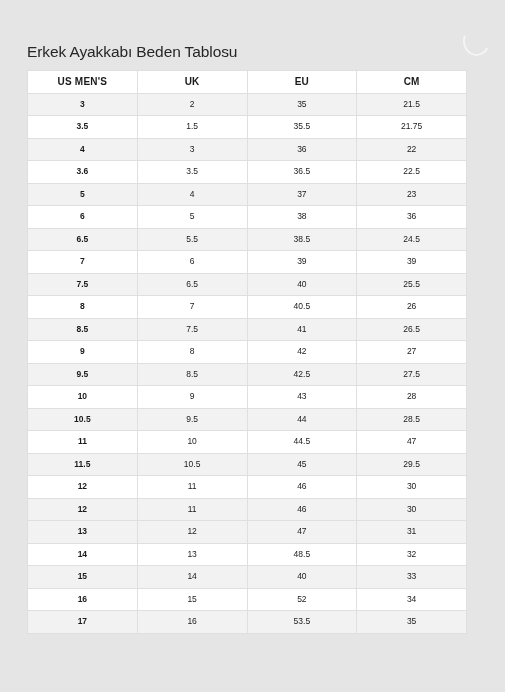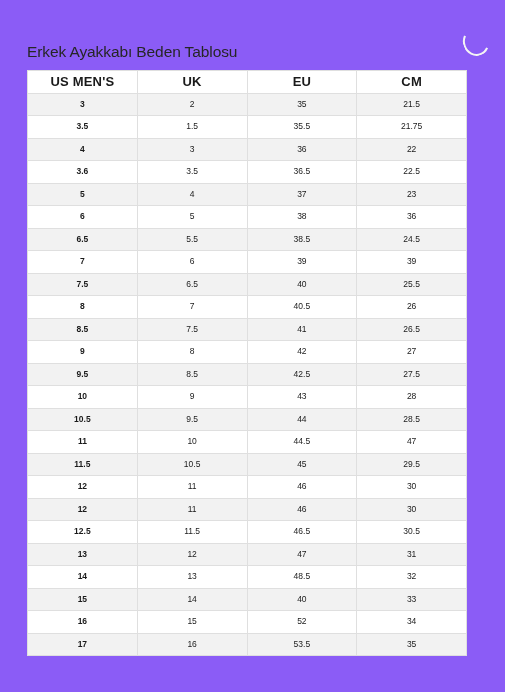--- a/index.html
+++ b/index.html
@@ -12,21 +12,21 @@
     background: #ffffff;
     font-family: "Liberation Sans", sans-serif;
     overflow: hidden;
     position: relative;
   }
 
   #page {
     position: relative;
     width: 505px;
     height: 692px;
-    background: #8b5cf6;
+    background: #e5e5e5;
   }
 
   
   #corner-mark {
     position: absolute;
     top: 28px;
     right: 16px;
     width: 22px;
     height: 24px;
     border: 2px solid #f4f4f4;
@@ -74,21 +74,21 @@
     height: 21.5px;
     padding: 0;
     line-height: 21.5px;
     font-size: 8.5px;
     color: #1a1a1a;
   }
 
   table.size-table th {
     background: #ffffff;
     font-weight: 700;
-    font-size: 13px;
+    font-size: 10px;
     letter-spacing: 0.2px;
   }
 
   table.size-table tbody tr.stripe td {
     background: #f2f2f2;
   }
 
   table.size-table tbody tr.plain td {
     background: #ffffff;
   }
@@ -234,26 +234,20 @@
             <td class="val-col">11</td>
             <td class="val-col">46</td>
             <td class="val-col">30</td>
           </tr>
           <tr class="stripe">
             <td class="us-col">12</td>
             <td class="val-col">11</td>
             <td class="val-col">46</td>
             <td class="val-col">30</td>
           </tr>
-          <tr class="plain">
-            <td class="us-col">12.5</td>
-            <td class="val-col">11.5</td>
-            <td class="val-col">46.5</td>
-            <td class="val-col">30.5</td>
-          </tr>
           <tr class="stripe">
             <td class="us-col">13</td>
             <td class="val-col">12</td>
             <td class="val-col">47</td>
             <td class="val-col">31</td>
           </tr>
           <tr class="plain">
             <td class="us-col">14</td>
             <td class="val-col">13</td>
             <td class="val-col">48.5</td>

